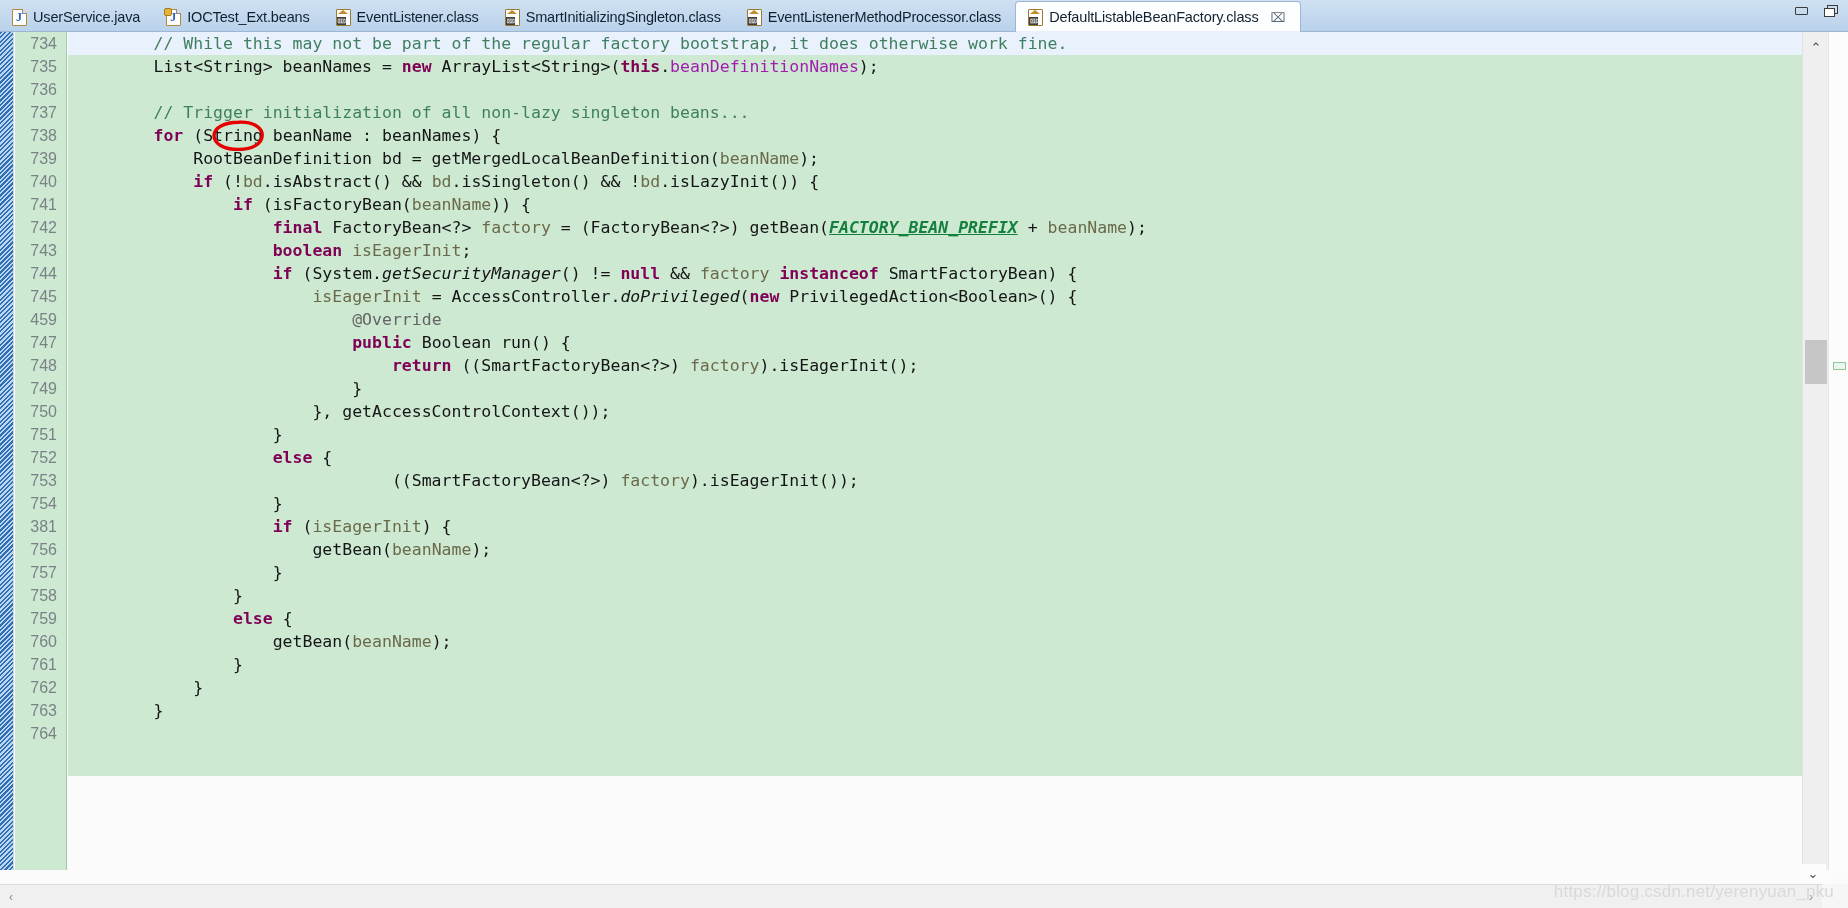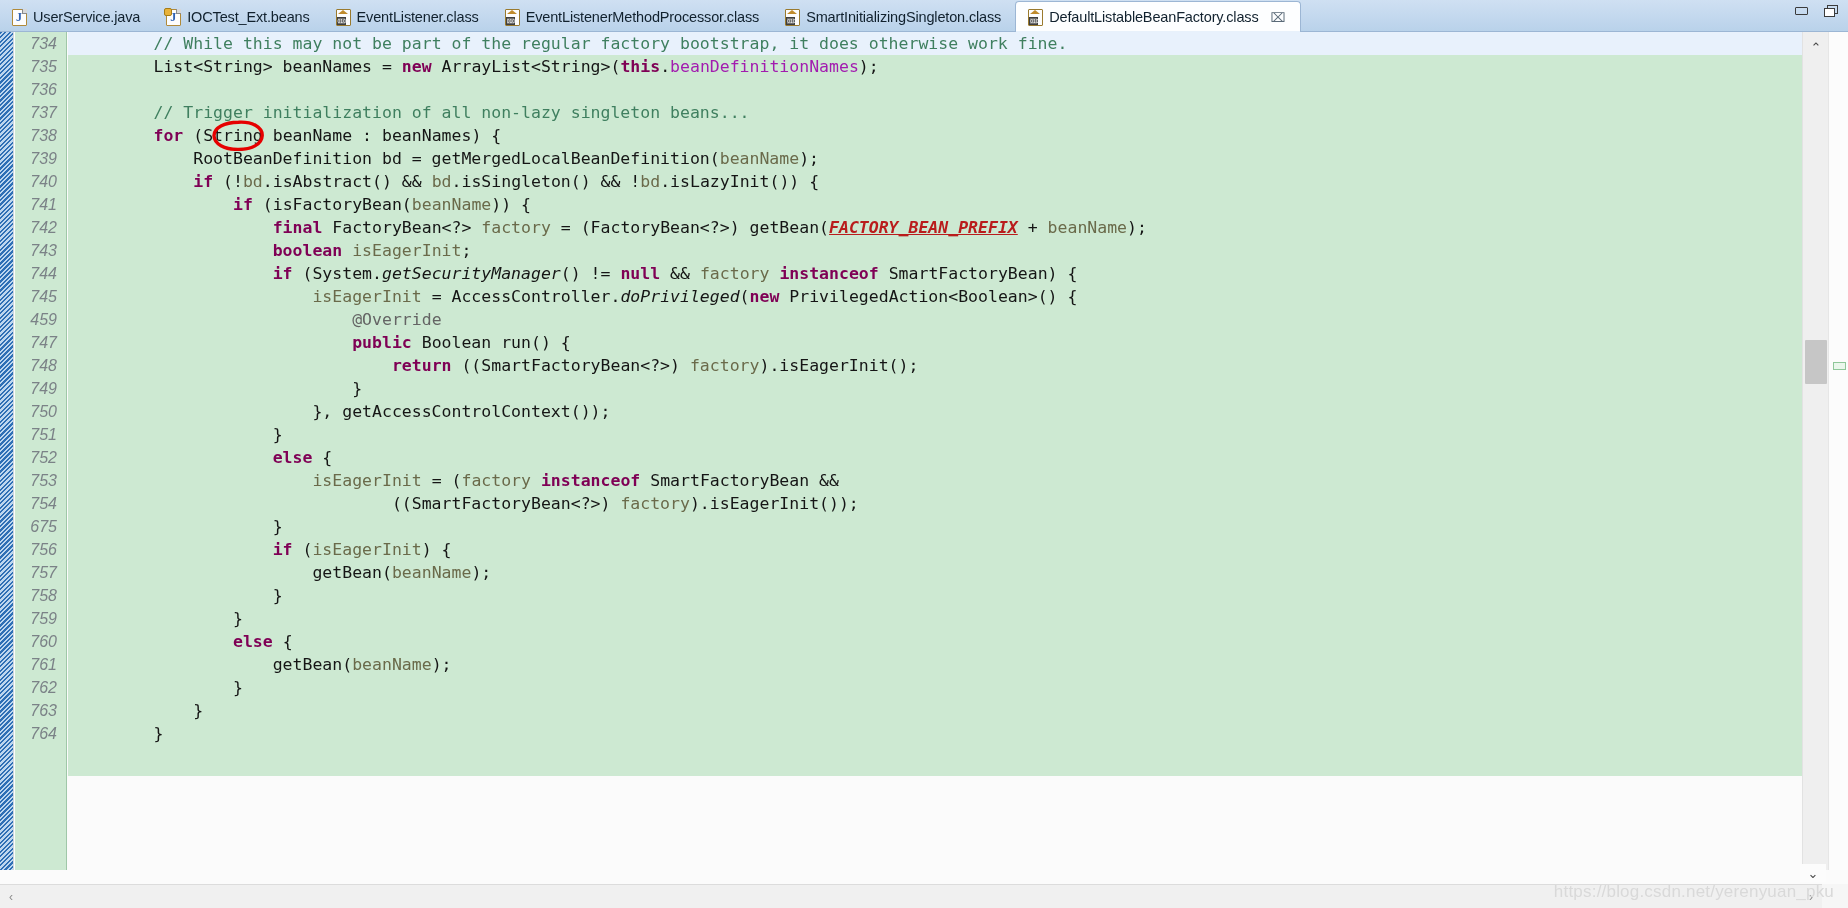--- a/index.html
+++ b/index.html
@@ -117,31 +117,31 @@
     background: #cde9d2; overflow: hidden;
   }
   #codeclip { position: absolute; inset: 0; }
 
   .ln, .cl {
     height: 23px; line-height: 23px;
     font-family: "DejaVu Sans Mono", monospace;
     font-size: 16.5px;
     white-space: pre;
   }
-  .ln { color: #7b8287; padding-right: 9px; font-family: "Liberation Sans", sans-serif; font-size: 16px; font-style: italic; }
+  .ln { color: #7b8287; padding-right: 9px; font-family: "Liberation Sans", sans-serif; font-size: 16px; }
   .cl { color: #151515; padding-left: 6px; }
   .cl.hl, .ln.hl { background: #e8f1fc; }
   .ln.hl { background: #cde9d2; }
 
   
   .kw   { color: #7f0055; font-weight: bold; }
   .cmt  { color: #3f7f5f; }
   .par  { color: #6a6a4a; }
   .fld  { color: #a21caf; }
-  .sfld { color: #b91c1c; font-weight: bold; font-style: italic; text-decoration: underline; }
+  .sfld { color: #15803d; font-weight: bold; font-style: italic; text-decoration: underline; }
   .smth { font-style: italic; margin-top: 32px; }
   .ann  { color: #646464; margin-top: 24px; }
   .pln  { color: #151515; }
 
   
   #circle {
     position: absolute; pointer-events: none;
     left: 144px; top: 88px; width: 52px; height: 31px;
   }
 
@@ -226,29 +226,29 @@
           <span class="cbadge">010</span>
         </span>
         <span class="tab-label">EventListener.class</span>
       </div>
       <div class="tab">
         <span class="ficon clazz">
           <span class="page"></span>
           <span class="roof"></span>
           <span class="cbadge">010</span>
         </span>
-        <span class="tab-label">EventListenerMethodProcessor.class</span>
+        <span class="tab-label">SmartInitializingSingleton.class</span>
       </div>
       <div class="tab">
         <span class="ficon clazz">
           <span class="page"></span>
           <span class="roof"></span>
           <span class="cbadge">010</span>
         </span>
-        <span class="tab-label">SmartInitializingSingleton.class</span>
+        <span class="tab-label">EventListenerMethodProcessor.class</span>
       </div>
       <div class="tab active">
         <span class="ficon clazz">
           <span class="page"></span>
           <span class="roof"></span>
           <span class="cbadge">010</span>
         </span>
         <span class="tab-label">DefaultListableBeanFactory.class</span>
         <span class="tab-close">⌧</span>
       </div>
@@ -278,21 +278,21 @@
       <div class="ln">745</div>
       <div class="ln">459</div>
       <div class="ln">747</div>
       <div class="ln">748</div>
       <div class="ln">749</div>
       <div class="ln">750</div>
       <div class="ln">751</div>
       <div class="ln">752</div>
       <div class="ln">753</div>
       <div class="ln">754</div>
-      <div class="ln">675</div>
+      <div class="ln">381</div>
       <div class="ln">756</div>
       <div class="ln">757</div>
       <div class="ln">758</div>
       <div class="ln">759</div>
       <div class="ln">760</div>
       <div class="ln">761</div>
       <div class="ln">762</div>
       <div class="ln">763</div>
       <div class="ln">764</div>
     </div>
@@ -311,21 +311,20 @@
         <div class="cl"><span class="pln">                    </span><span class="kw">boolean</span><span class="pln"> </span><span class="par">isEagerInit</span><span class="pln">;</span></div>
         <div class="cl"><span class="pln">                    </span><span class="kw">if</span><span class="pln"> (System.</span><span class="smth">getSecurityManager</span><span class="pln">() != </span><span class="kw">null</span><span class="pln"> &amp;&amp; </span><span class="par">factory</span><span class="pln"> </span><span class="kw">instanceof</span><span class="pln"> SmartFactoryBean) {</span></div>
         <div class="cl"><span class="pln">                        </span><span class="par">isEagerInit</span><span class="pln"> = AccessController.</span><span class="smth">doPrivileged</span><span class="pln">(</span><span class="kw">new</span><span class="pln"> PrivilegedAction&lt;Boolean&gt;() {</span></div>
         <div class="cl"><span class="pln">                            </span><span class="ann">@Override</span></div>
         <div class="cl"><span class="pln">                            </span><span class="kw">public</span><span class="pln"> Boolean run() {</span></div>
         <div class="cl"><span class="pln">                                </span><span class="kw">return</span><span class="pln"> ((SmartFactoryBean&lt;?&gt;) </span><span class="par">factory</span><span class="pln">).isEagerInit();</span></div>
         <div class="cl"><span class="pln">                            }</span></div>
         <div class="cl"><span class="pln">                        }, getAccessControlContext());</span></div>
         <div class="cl"><span class="pln">                    }</span></div>
         <div class="cl"><span class="pln">                    </span><span class="kw">else</span><span class="pln"> {</span></div>
-        <div class="cl"><span class="pln">                        </span><span class="par">isEagerInit</span><span class="pln"> = (</span><span class="par">factory</span><span class="pln"> </span><span class="kw">instanceof</span><span class="pln"> SmartFactoryBean &amp;&amp;</span></div>
         <div class="cl"><span class="pln">                                ((SmartFactoryBean&lt;?&gt;) </span><span class="par">factory</span><span class="pln">).isEagerInit());</span></div>
         <div class="cl"><span class="pln">                    }</span></div>
         <div class="cl"><span class="pln">                    </span><span class="kw">if</span><span class="pln"> (</span><span class="par">isEagerInit</span><span class="pln">) {</span></div>
         <div class="cl"><span class="pln">                        getBean(</span><span class="par">beanName</span><span class="pln">);</span></div>
         <div class="cl"><span class="pln">                    }</span></div>
         <div class="cl"><span class="pln">                }</span></div>
         <div class="cl"><span class="pln">                </span><span class="kw">else</span><span class="pln"> {</span></div>
         <div class="cl"><span class="pln">                    getBean(</span><span class="par">beanName</span><span class="pln">);</span></div>
         <div class="cl"><span class="pln">                }</span></div>
         <div class="cl"><span class="pln">            }</span></div>

